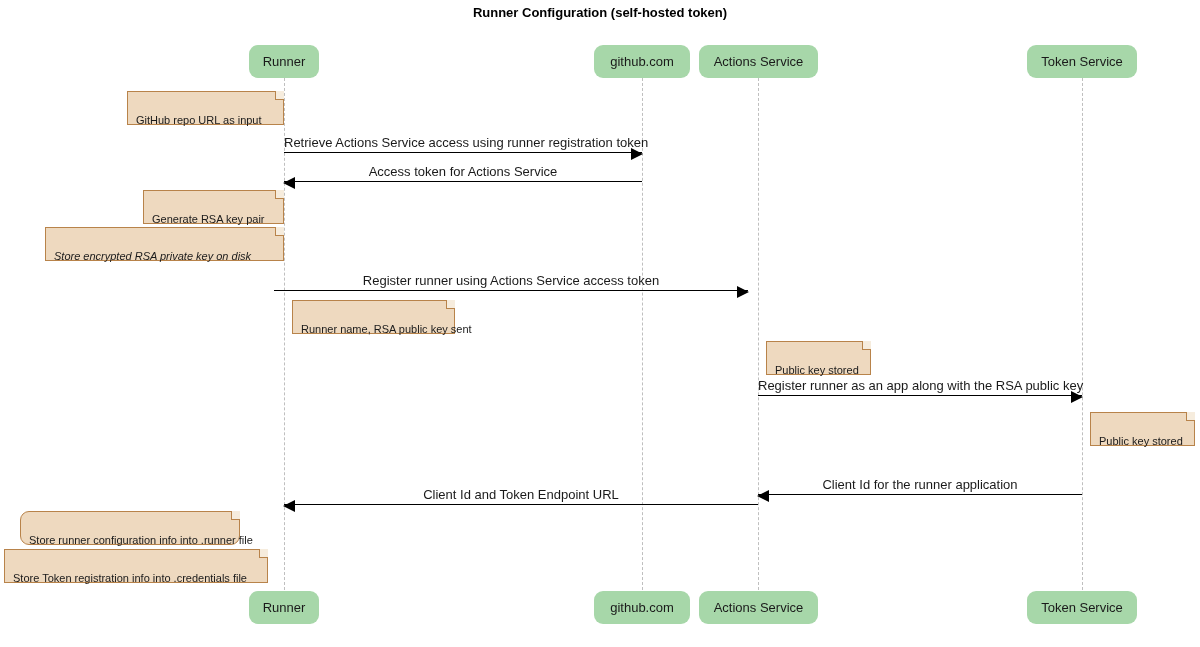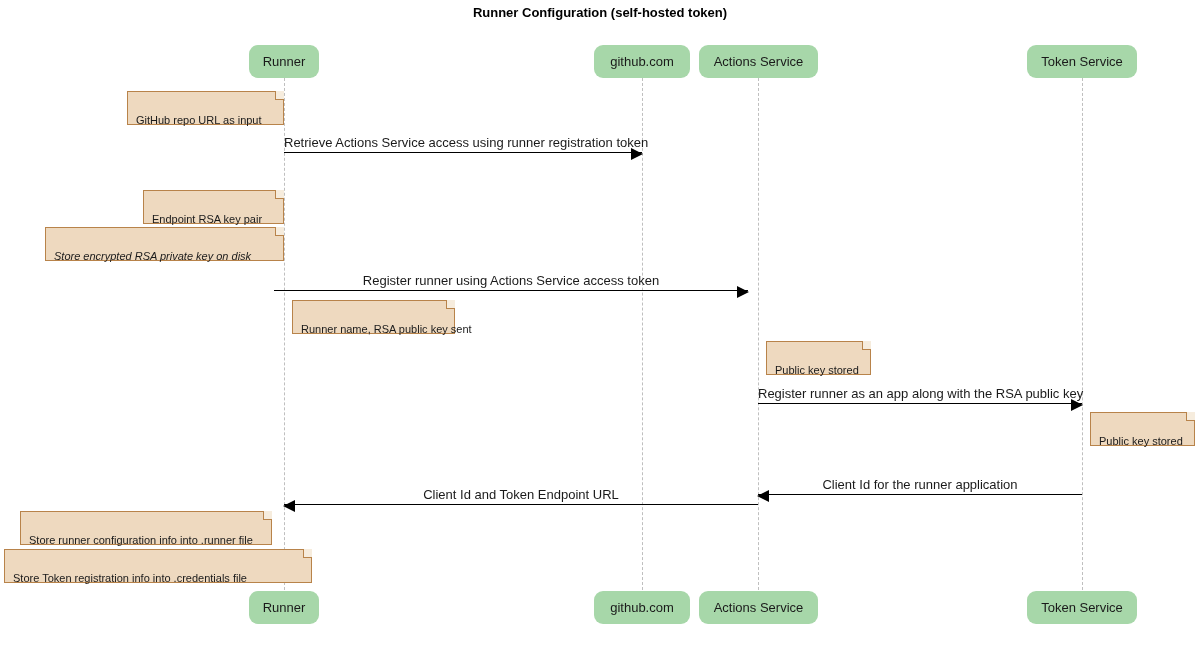--- a/index.html
+++ b/index.html
@@ -131,41 +131,46 @@
       <span>Actions Service</span>
     </div>
     <div class="participant" style="left: 1027px; top: 591px; width: 110px;">
       <span>Token Service</span>
     </div>
     <div class="msg" style="left: 284px; top: 129px; width: 358px;">
       <div class="label">Retrieve Actions Service access using runner registration token</div>
       <div class="line"></div>
       <div class="arrowhead right"></div>
     </div>
+    <div class="msg" style="left: 284px; top: 158px; width: 358px;">
+      <div class="label">Access token for Actions Service</div>
+      <div class="line"></div>
+      <div class="arrowhead left"></div>
+    </div>
     <div class="msg" style="left: 274px; top: 267px; width: 474px;">
       <div class="label">Register runner using Actions Service access token</div>
       <div class="line"></div>
       <div class="arrowhead right"></div>
     </div>
-    <div class="msg" style="left: 758px; top: 380px; width: 324px;">
+    <div class="msg" style="left: 758px; top: 372px; width: 324px;">
       <div class="label">Register runner as an app along with the RSA public key</div>
       <div class="line"></div>
       <div class="arrowhead right"></div>
     </div>
     <div class="msg" style="left: 758px; top: 471px; width: 324px;">
       <div class="label">Client Id for the runner application</div>
       <div class="line"></div>
       <div class="arrowhead left"></div>
     </div>
     <div class="msg" style="left: 284px; top: 481px; width: 474px;">
       <div class="label">Client Id and Token Endpoint URL</div>
       <div class="line"></div>
       <div class="arrowhead left"></div>
     </div>
     <div class="note" style="left: 127px; top: 91px; width: 157px;"><span>GitHub repo URL as input</span><span class="fold"></span></div>
-    <div class="note" style="left: 143px; top: 190px; width: 141px;"><span>Endpoint RSA key pair</span><span class="fold"></span></div>
+    <div class="note" style="left: 143px; top: 190px; width: 141px;"><span>Generate RSA key pair</span><span class="fold"></span></div>
     <div class="note" style="left: 45px; top: 227px; width: 239px; font-style: italic;"><span>Store encrypted RSA private key on disk</span><span class="fold"></span></div>
     <div class="note" style="left: 292px; top: 300px; width: 163px;"><span>Runner name, RSA public key sent</span><span class="fold"></span></div>
     <div class="note" style="left: 766px; top: 341px; width: 105px;"><span>Public key stored</span><span class="fold"></span></div>
     <div class="note" style="left: 1090px; top: 412px; width: 105px;"><span>Public key stored</span><span class="fold"></span></div>
-    <div class="note" style="left: 20px; top: 511px; width: 252px;"><span>Store runner configuration info into .runner file</span><span class="fold"></span></div>
-    <div class="note" style="left: 4px; top: 549px; width: 308px;"><span>Store Token registration info into .credentials file</span><span class="fold"></span></div>
+    <div class="note" style="left: 20px; top: 511px; width: 220px; border-radius: 9px;"><span>Store runner configuration info into .runner file</span><span class="fold"></span></div>
+    <div class="note" style="left: 4px; top: 549px; width: 264px;"><span>Store Token registration info into .credentials file</span><span class="fold"></span></div>
   </div>
 
 </body></html>

